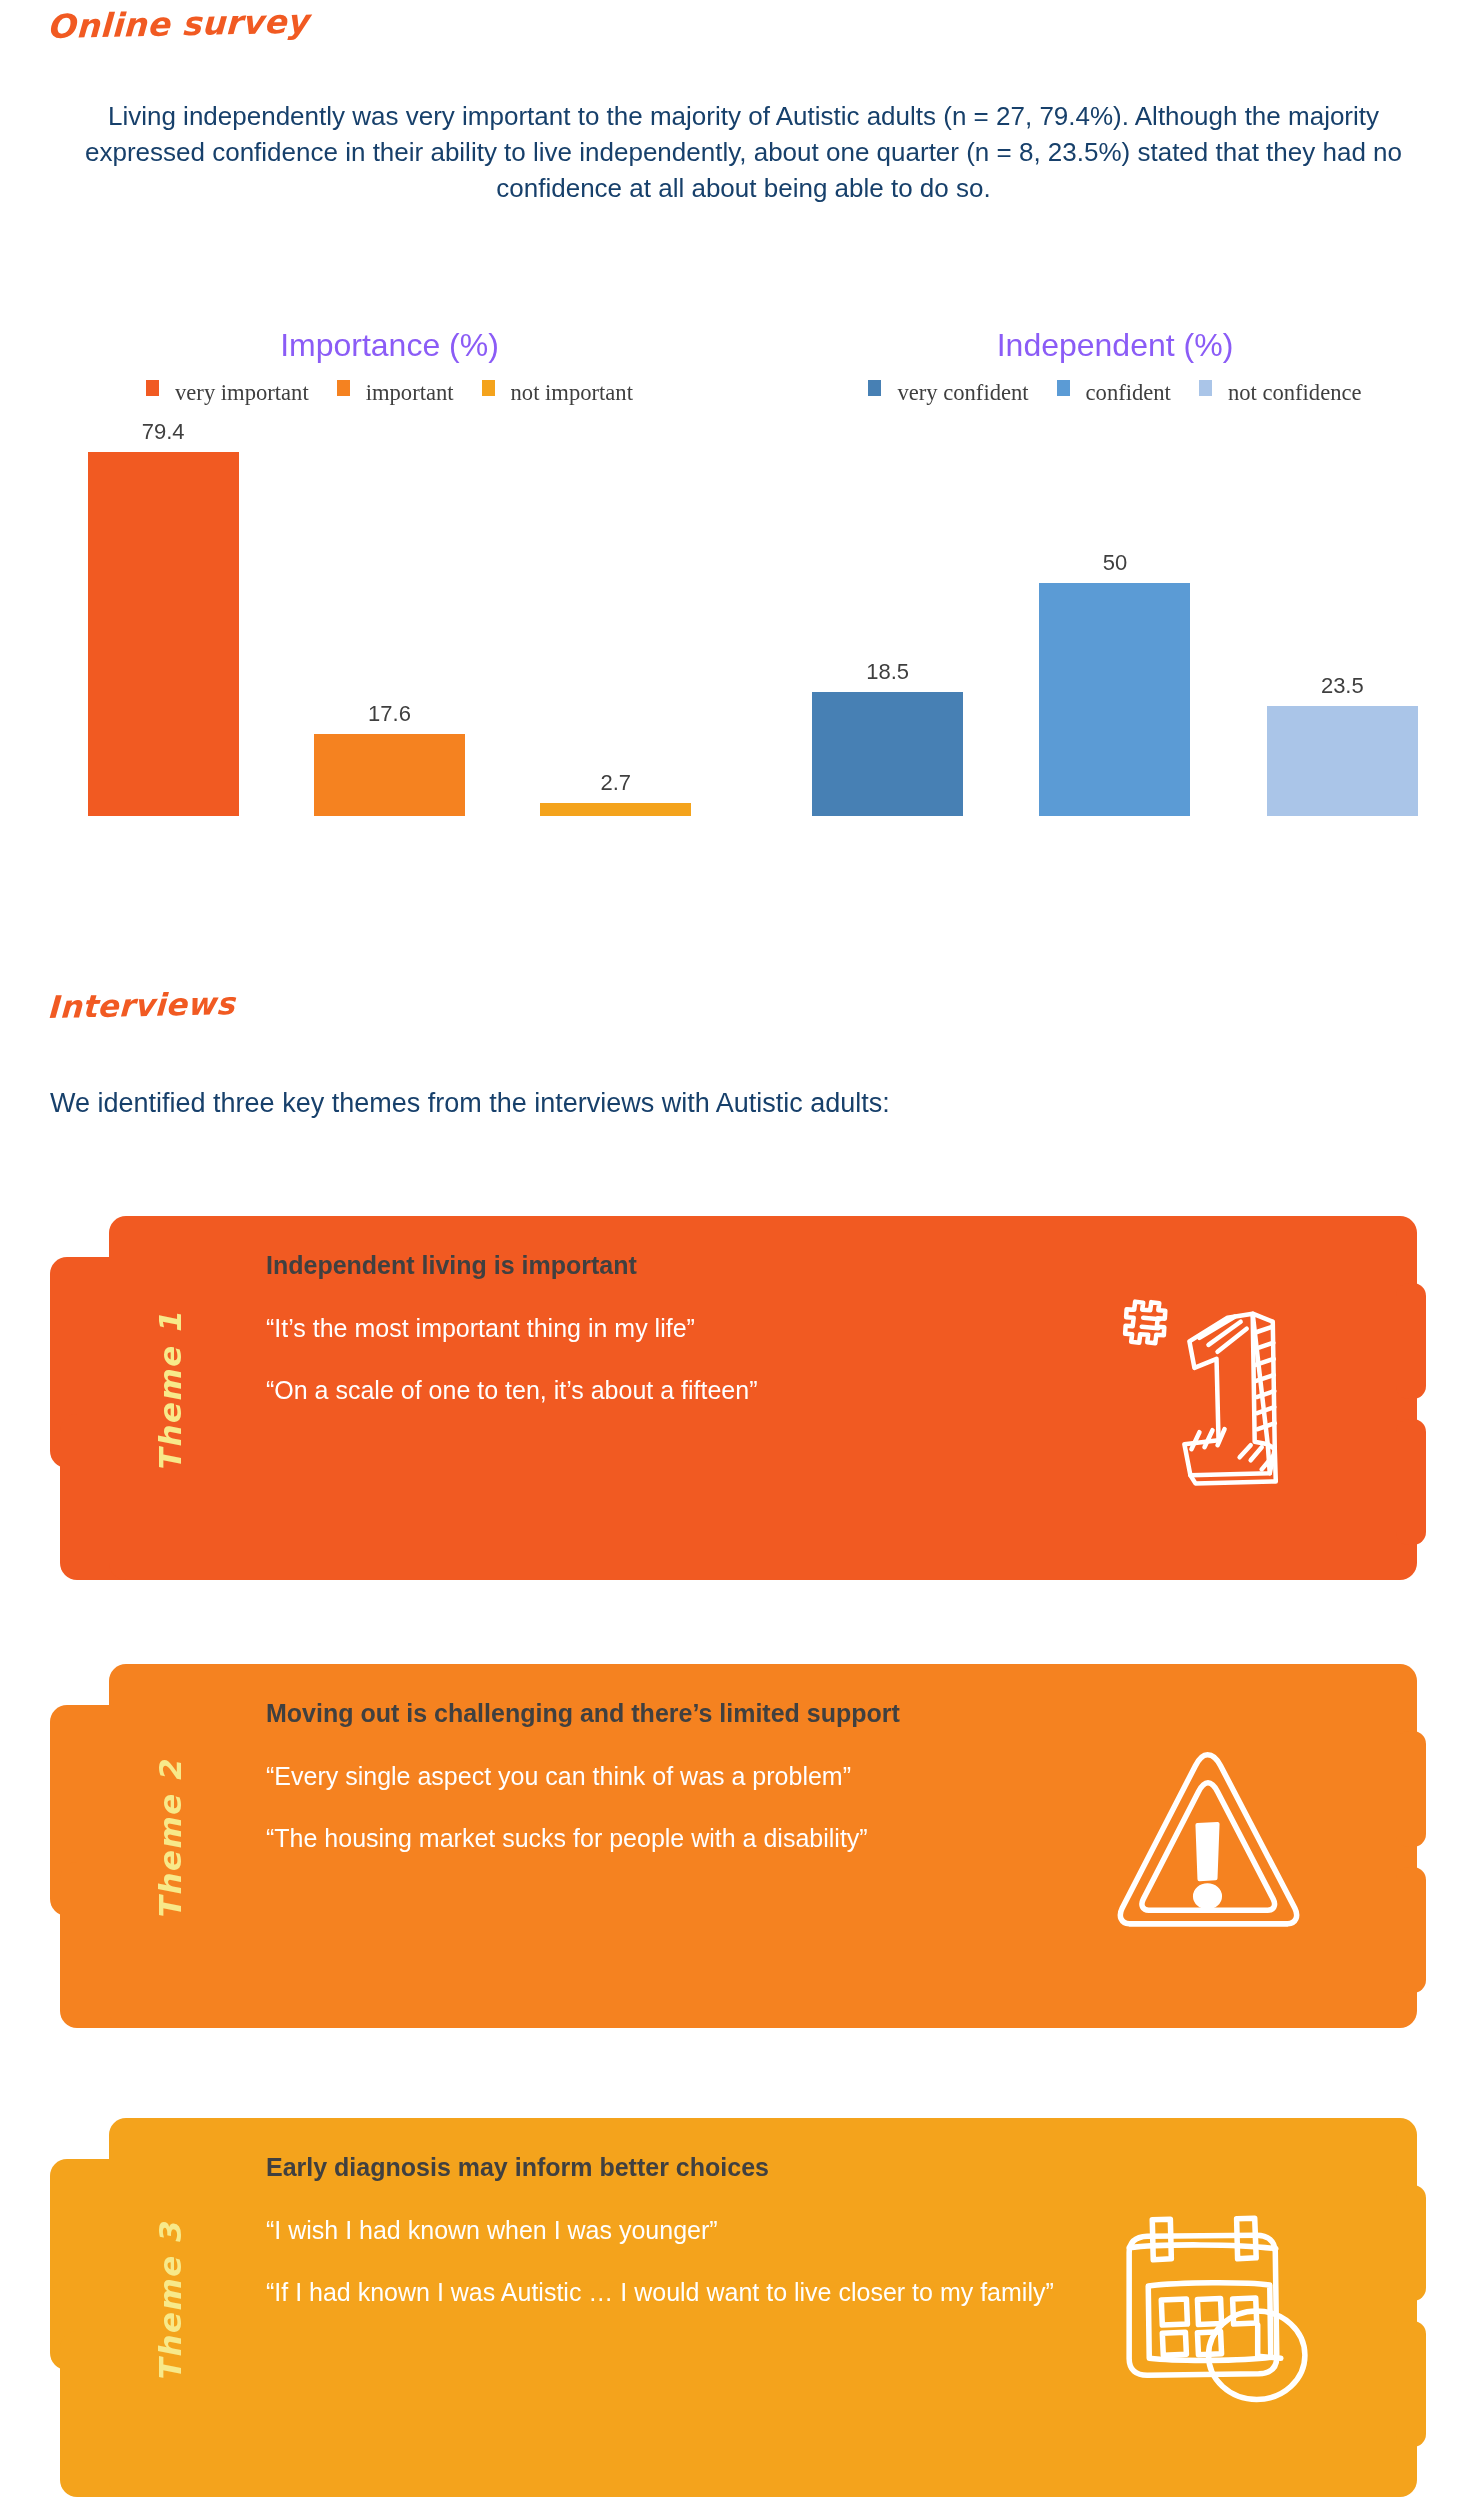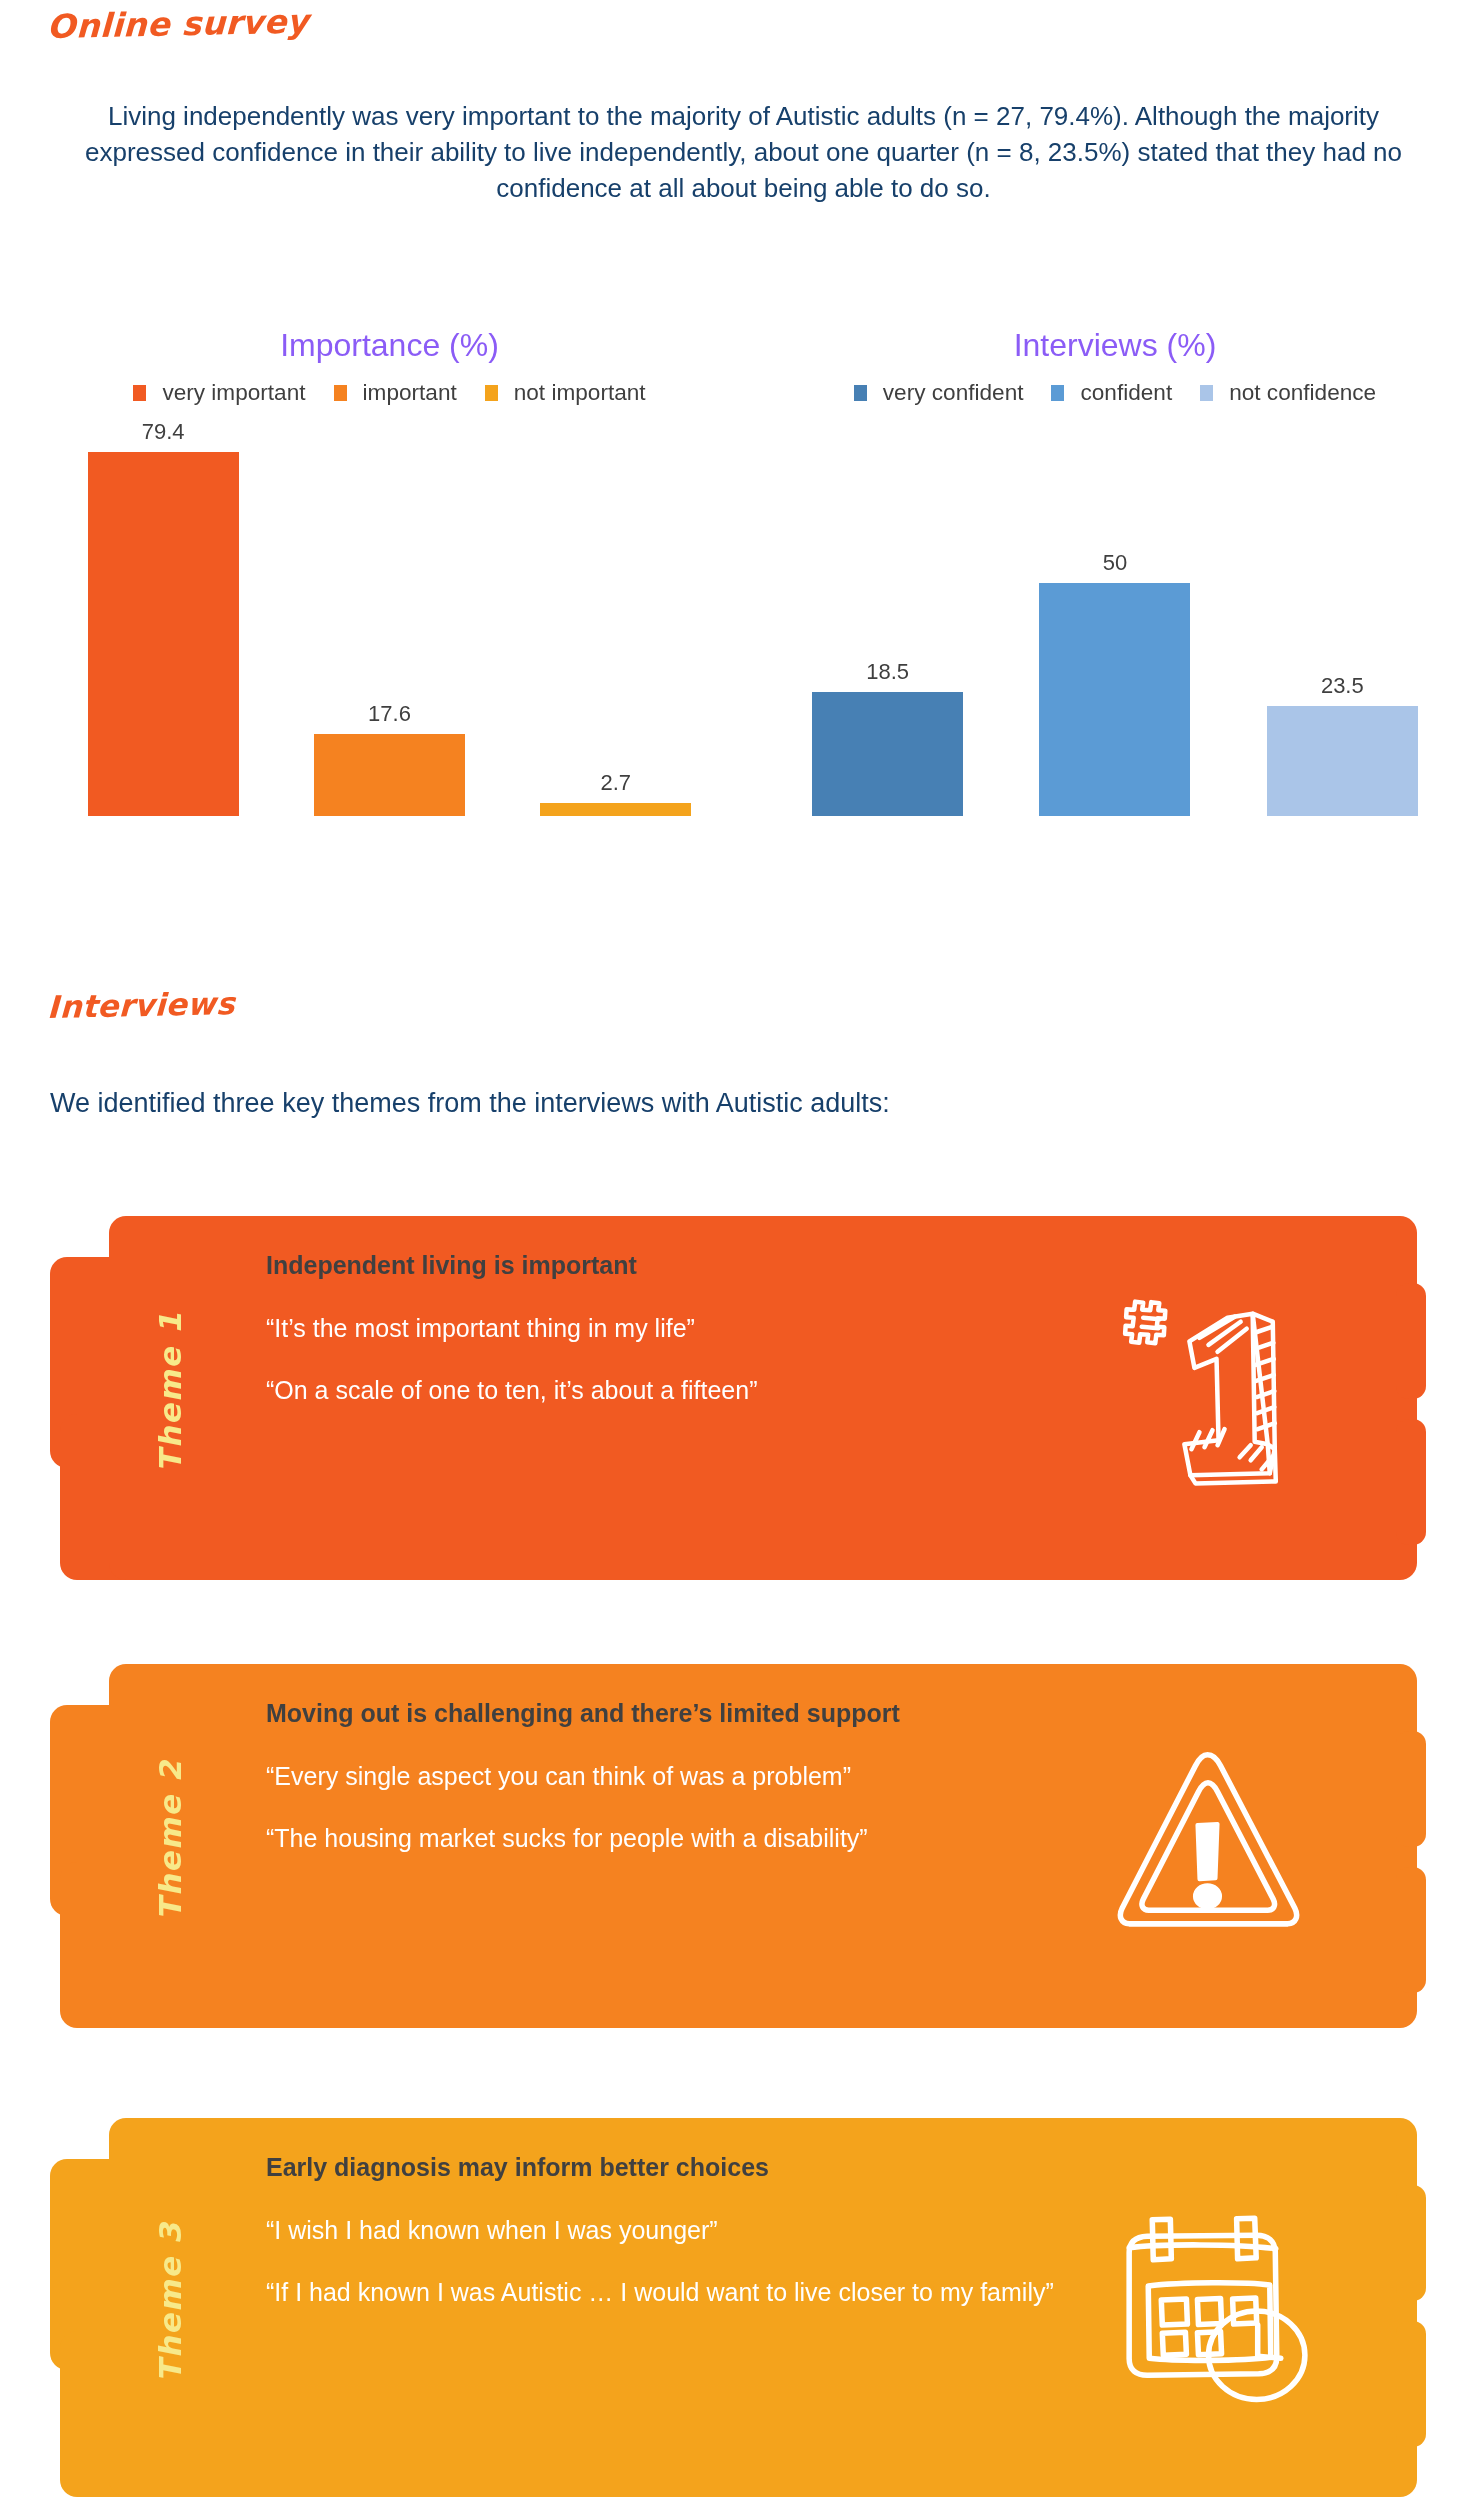--- a/index.html
+++ b/index.html
@@ -58,21 +58,21 @@
     font-size: 32px;
     color: #8b5cf6;
     margin-bottom: 16px;
     font-family: "Liberation Sans", sans-serif;
   }
 
   .legend {
     display: flex; justify-content: center; align-items: center;
     gap: 28px; margin-bottom: 13px;
   }
-  .legend-item { display: flex; align-items: center; gap: 16px; }
+  .legend-item { display: flex; gap: 16px; font-family: Liberation Serif, serif; }
   .legend-swatch { width: 13px; height: 16px; display: block; }
   .legend-label { font-size: 22.6px; color: #3F3F3F; white-space: nowrap; }
 
   .plot {
     position: relative;
     height: 397px;
     display: flex;
     align-items: flex-end;
     justify-content: space-around;
     padding: 0 20px;
@@ -211,21 +211,21 @@
           <span class="bar" style="height: 82px; background: rgb(245, 130, 32);"></span>
         </div>
         <div class="bar-slot">
           <span class="bar-value">2.7</span>
           <span class="bar" style="height: 12.6px; background: rgb(244, 163, 28);"></span>
         </div>
       </div>
     </div>
 
     <div class="chart" id="chart-confidence">
-      <div class="chart-title">Interviews (%)</div>
+      <div class="chart-title">Independent (%)</div>
       <div class="legend">
         <div class="legend-item">
           <span class="legend-swatch" style="background:#4780B4"></span>
           <span class="legend-label">very confident</span>
         </div>
         <div class="legend-item">
           <span class="legend-swatch" style="background:#5B9BD5"></span>
           <span class="legend-label">confident</span>
         </div>
         <div class="legend-item">

